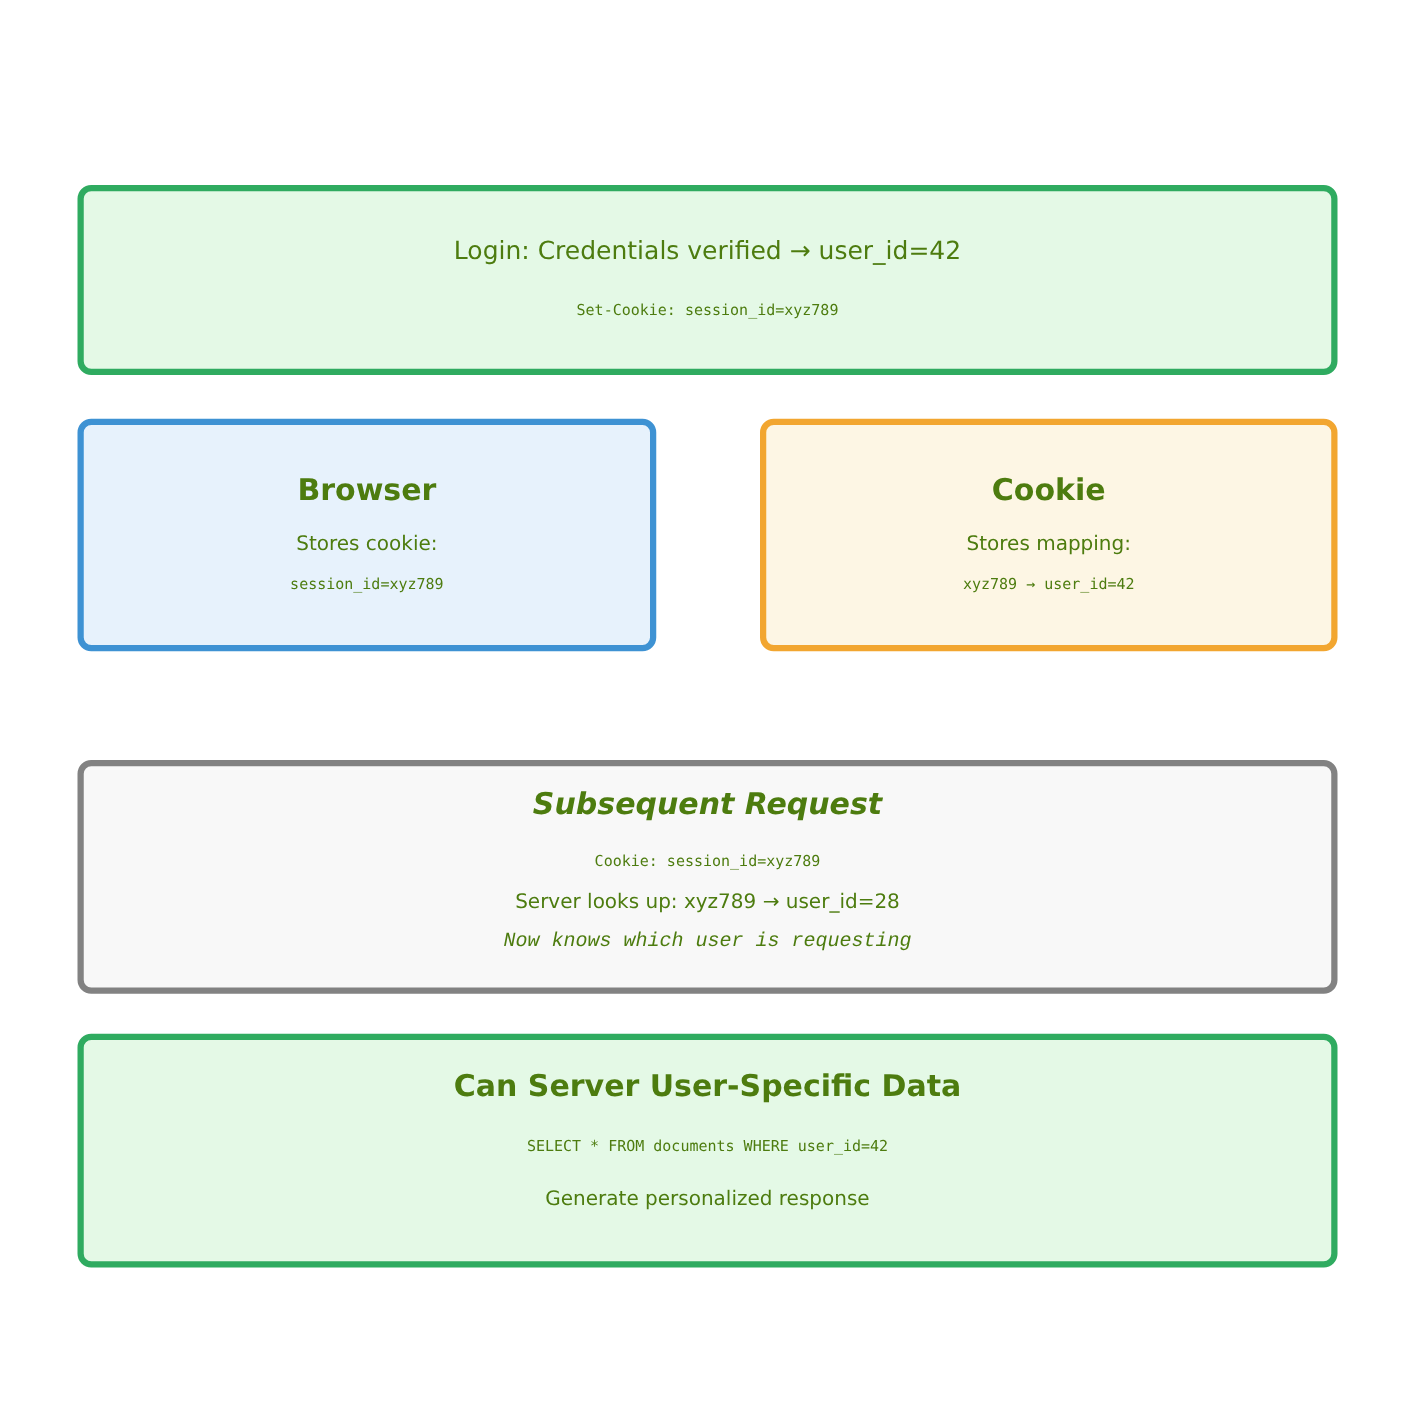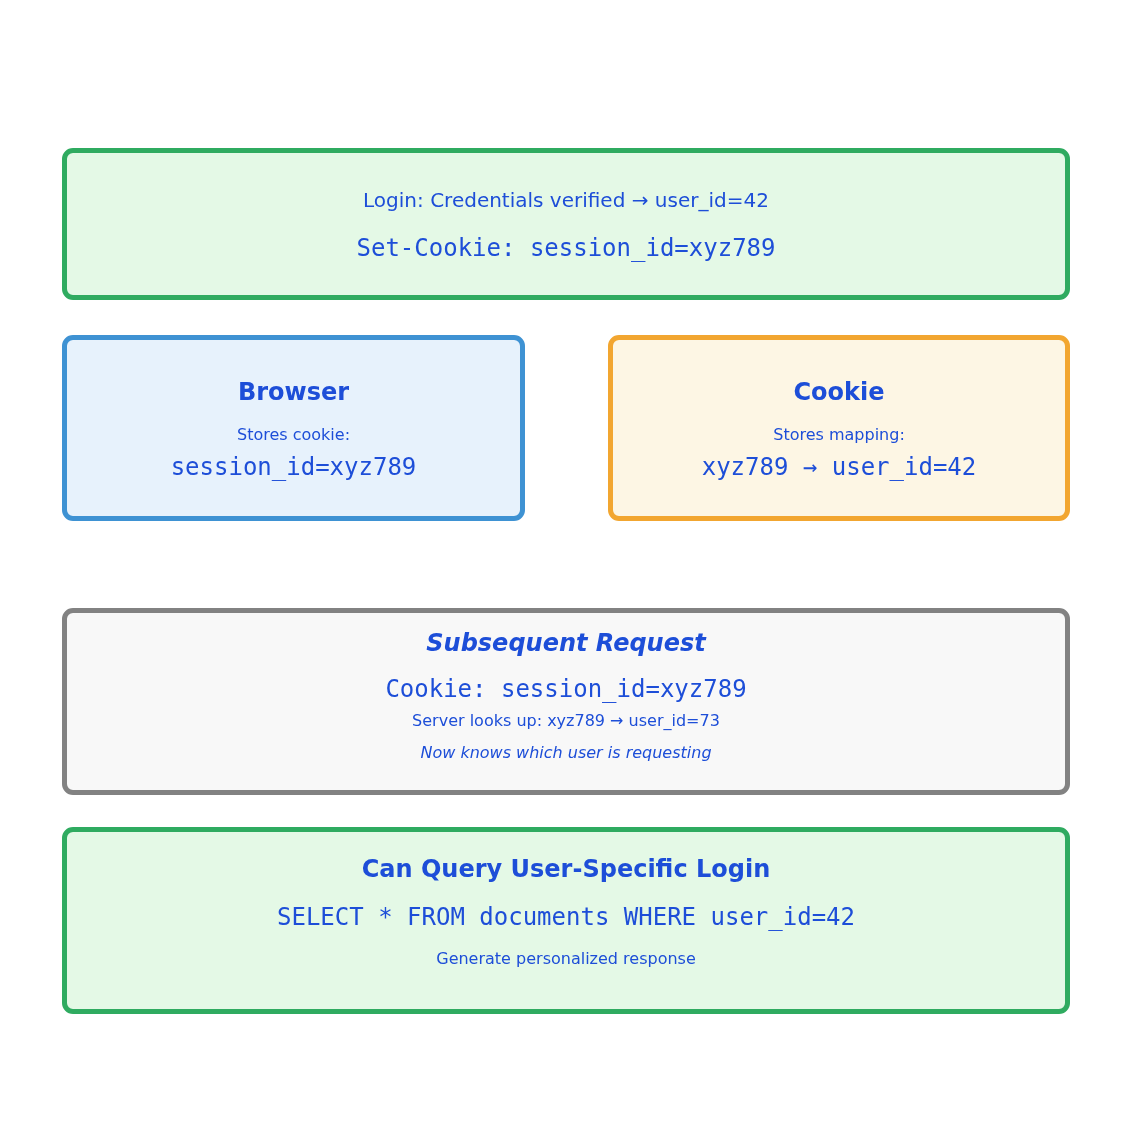--- a/index.html
+++ b/index.html
@@ -6,21 +6,21 @@
     margin: 0;
     padding: 0;
     background: #ffffff;
   }
   .canvas {
     position: relative;
     width: 1132px;
     height: 1132px;
     background: #ffffff;
     font-family: "DejaVu Sans", "Liberation Sans", sans-serif;
-    color: #1d4ed8;
+    color: #4d7c0f;
     overflow: hidden;
   }
   .box {
     position: absolute;
     box-sizing: border-box;
     border: 5px solid #000;
     border-radius: 11px;
     display: flex;
     flex-direction: column;
     align-items: center;
@@ -28,23 +28,23 @@
     text-align: center;
   }
   .box-login        { left: 62px;  top: 148px; width: 1008px; height: 152px; gap: 26px; }
   .box-browser      { left: 62px;  top: 335px; width: 463px;  height: 186px; }
   .box-server       { left: 608px; top: 335px; width: 462px;  height: 186px; }
   .box-subsequent   { left: 62px;  top: 608px; width: 1008px; height: 187px; }
   .box-query        { left: 62px;  top: 827px; width: 1008px; height: 187px; justify-content: flex-start; padding-top: 23px; }
 
   .sans   { font-size: 16px; line-height: 22px; }
   .sans-lg{ font-size: 20px; line-height: 23px; }
-  .mono   { font-family: "DejaVu Sans Mono", "Liberation Mono", monospace; font-size: 24px; line-height: 21px; }
+  .mono   { font-family: "DejaVu Sans Mono", "Liberation Mono", monospace; font-size: 12px; line-height: 21px; }
   .title  { font-size: 24px; line-height: 28px; font-weight: 700; }
-  .italic { font-style: italic; }
+  .italic { font-style: italic; font-family: Liberation Mono, monospace; }
 
   .box-browser .title,
   .box-server .title      { margin-bottom: 18px; }
   .box-browser .sans,
   .box-server .sans       { margin-bottom: 11px; }
 
   .box-subsequent .title  { margin-bottom: 22px; font-style: italic; }
   .box-subsequent .mono   { margin-bottom: 10px; }
   .box-subsequent .sans   { margin-bottom: 10px; }
 
@@ -69,23 +69,23 @@
 
   <div class="box box-server" style="border-color: rgb(242, 166, 48); background-color: rgb(253, 246, 228);">
     <div class="title">Cookie</div>
     <div class="sans">Stores mapping:</div>
     <div class="mono">xyz789 → user_id=42</div>
   </div>
 
   <div class="box box-subsequent" style="border-color: rgb(130, 130, 130); background-color: rgb(248, 248, 248);">
     <div class="title">Subsequent Request</div>
     <div class="mono">Cookie: session_id=xyz789</div>
-    <div class="sans">Server looks up: xyz789 → user_id=73</div>
+    <div class="sans">Server looks up: xyz789 → user_id=28</div>
     <div class="sans italic">Now knows which user is requesting</div>
   </div>
 
   <div class="box box-query" style="border-color: rgb(47, 171, 96); background-color: rgb(228, 249, 230);">
-    <div class="title">Can Query User-Specific Login</div>
+    <div class="title">Can Server User-Specific Data</div>
     <div class="mono">SELECT * FROM documents WHERE user_id=42</div>
     <div class="sans">Generate personalized response</div>
   </div>
 
 </div>
 
 </body></html>

